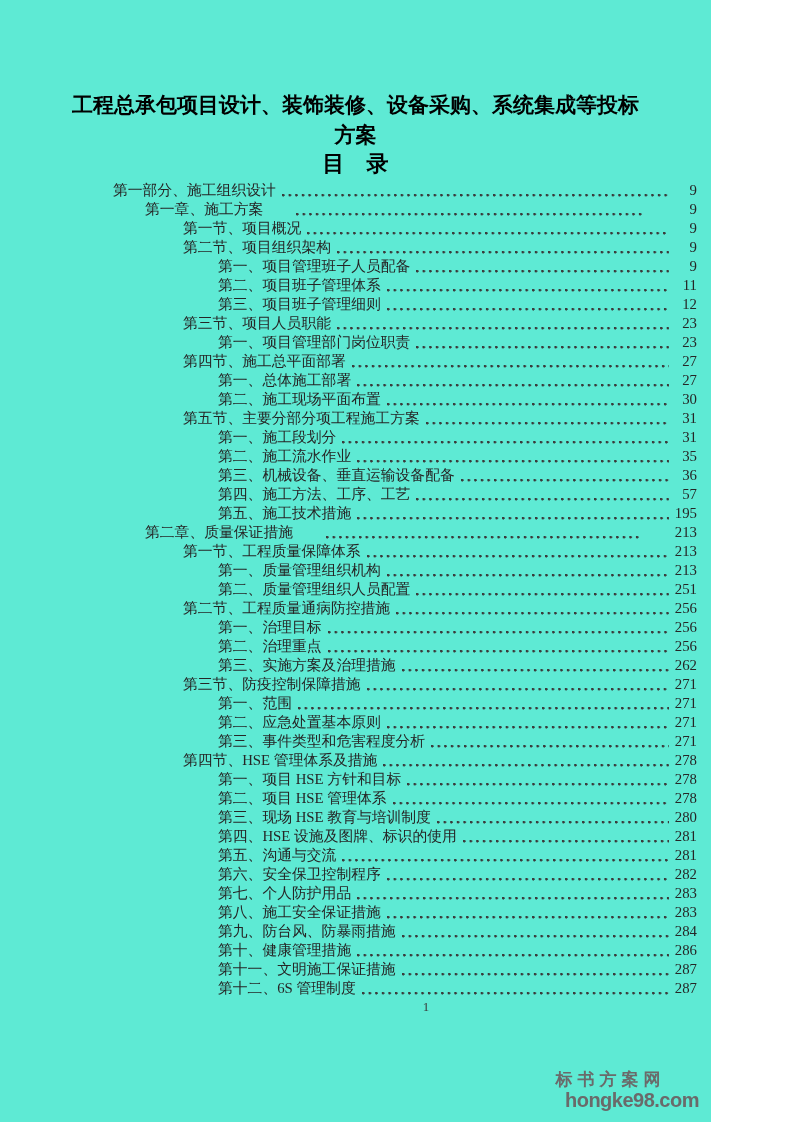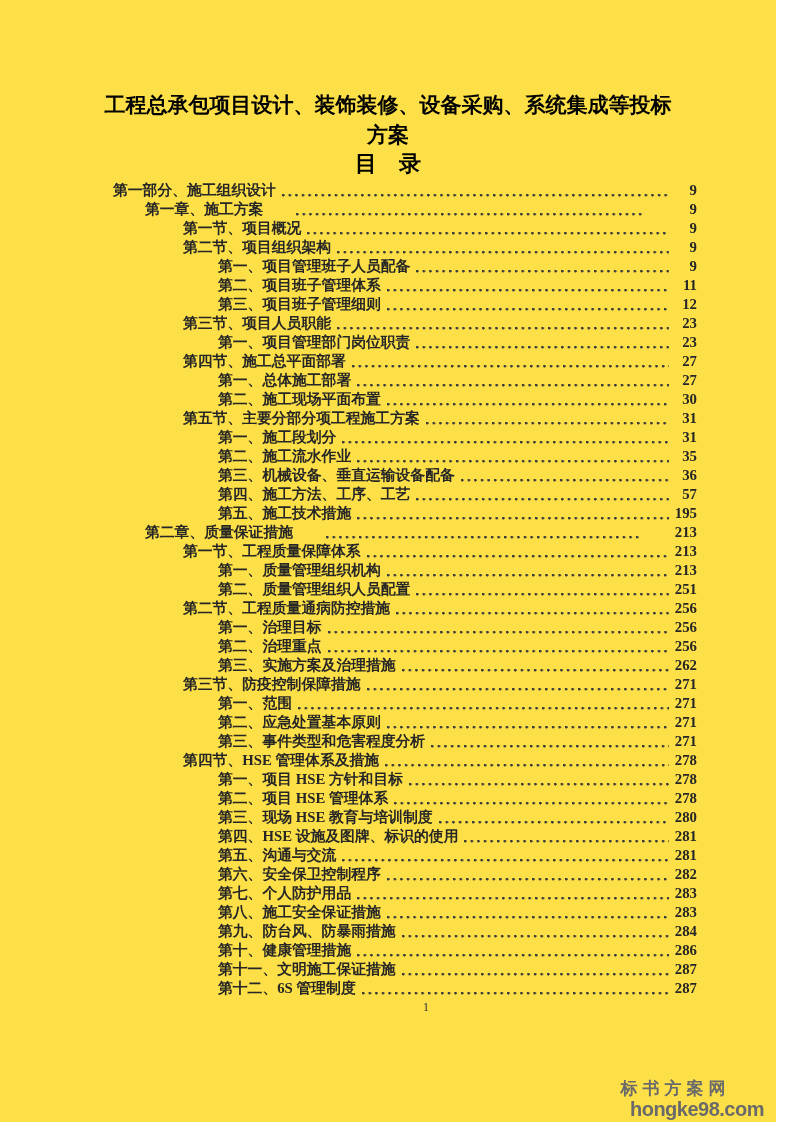--- a/index.html
+++ b/index.html
@@ -2,23 +2,23 @@
 <html><head>
 <meta charset="utf-8">
 <style>
   html, body {
     margin: 0;
     padding: 0;
     background: #ffffff;
   }
   .page {
     position: relative;
-    width: 776px;
+    width: 711px;
     height: 1122px;
-    background: #fde047;
+    background: #5eead4;
     overflow: hidden;
     font-family: "Liberation Serif", serif;
     color: #262626;
   }
   
   .doc-title {
     padding-top: 90px;
     text-align: center;
     font-family: "Liberation Sans", sans-serif;
     font-weight: bold;
@@ -31,21 +31,20 @@
     font-family: "Liberation Sans", sans-serif;
     font-weight: bold;
     color: #000000;
     font-size: 22px;
     line-height: 27px;
   }
   
   .toc {
     margin: 4px 0 0 113px;
     width: 584px;
-    font-weight: bold;
   }
   .toc-row {
     display: flex;
     align-items: flex-end;
     line-height: 19px;
     height: 19px;
     font-size: 14.8px;
     white-space: nowrap;
   }
   .toc-row .label {
@@ -78,21 +77,21 @@
     margin-top: 1px;
     text-align: center;
     font-size: 13px;
     line-height: 16px;
     color: #3a3a3a;
   }
   
   .watermark {
     position: absolute;
     right: 12px;
-    bottom: 2px;
+    bottom: 11px;
     text-align: center;
     color: #6a6a6a;
     font-family: "Liberation Sans", sans-serif;
   }
   .wm-name {
     font-weight: bold;
     font-size: 17px;
     line-height: 18px;
     letter-spacing: 5px;
     padding-left: 5px; 

